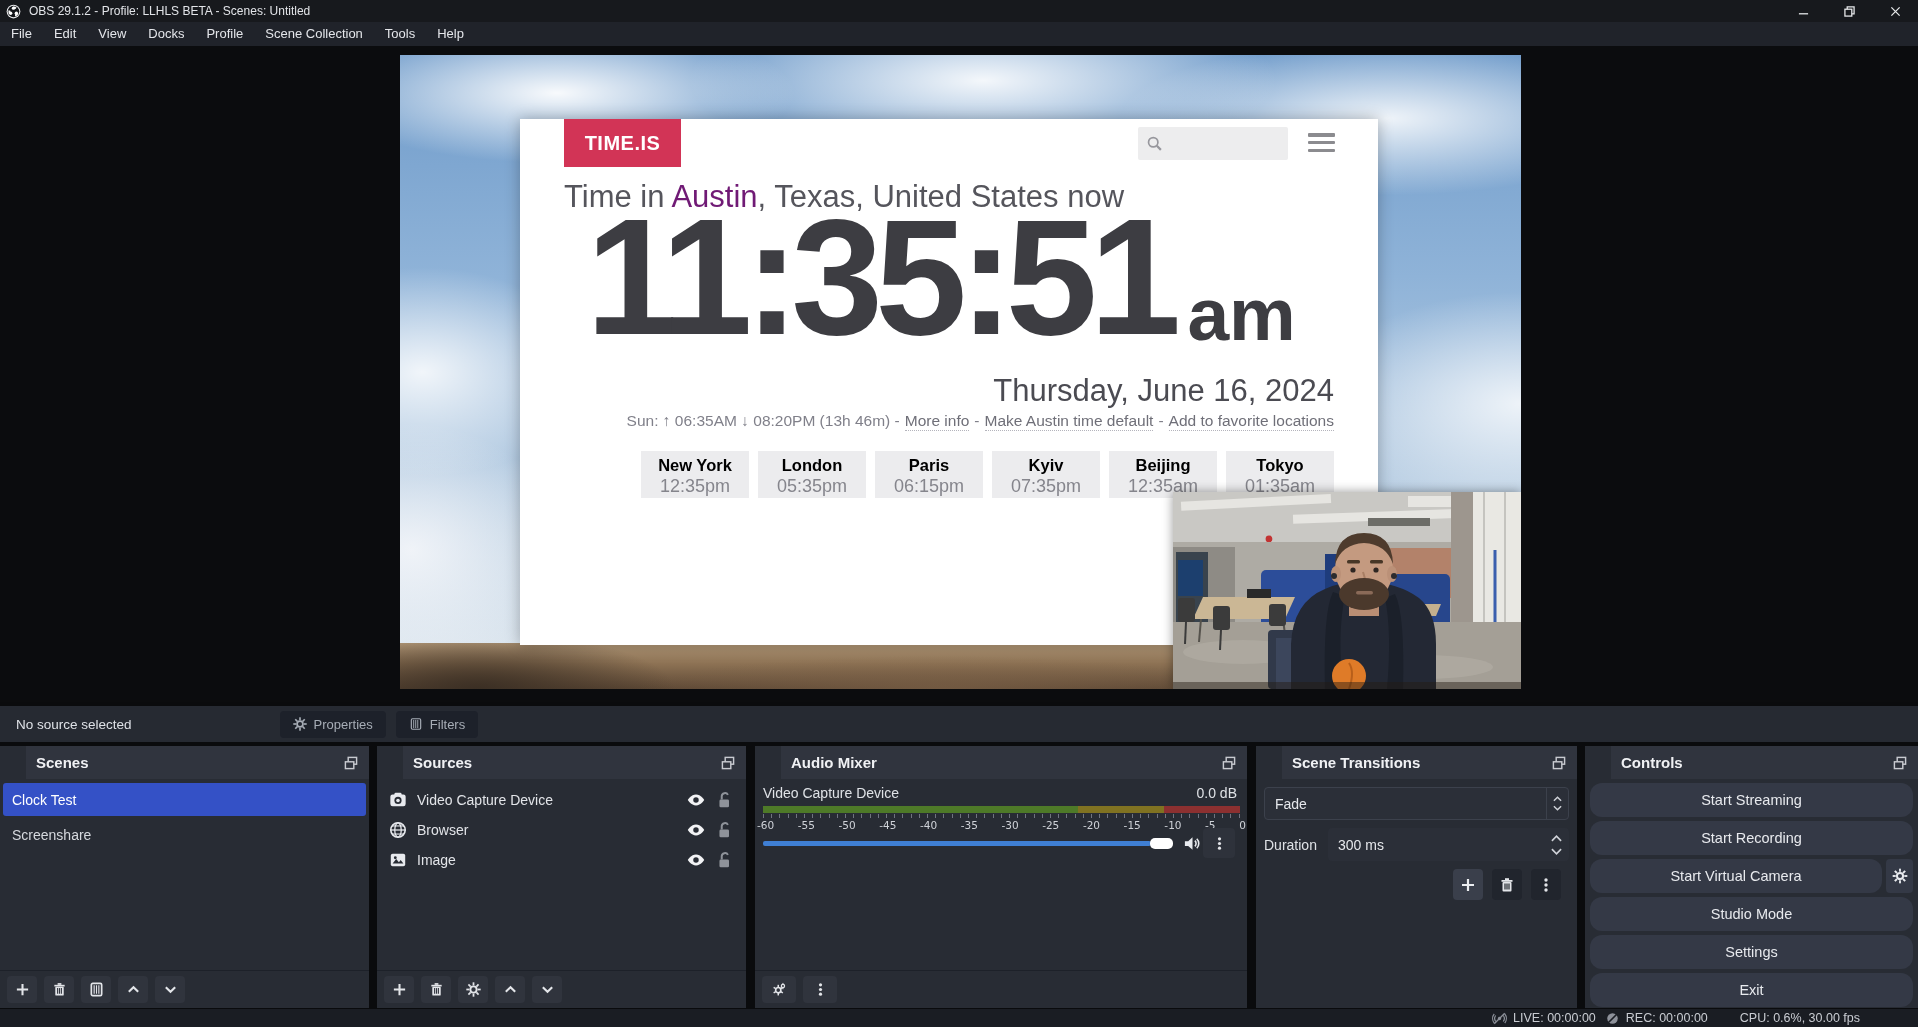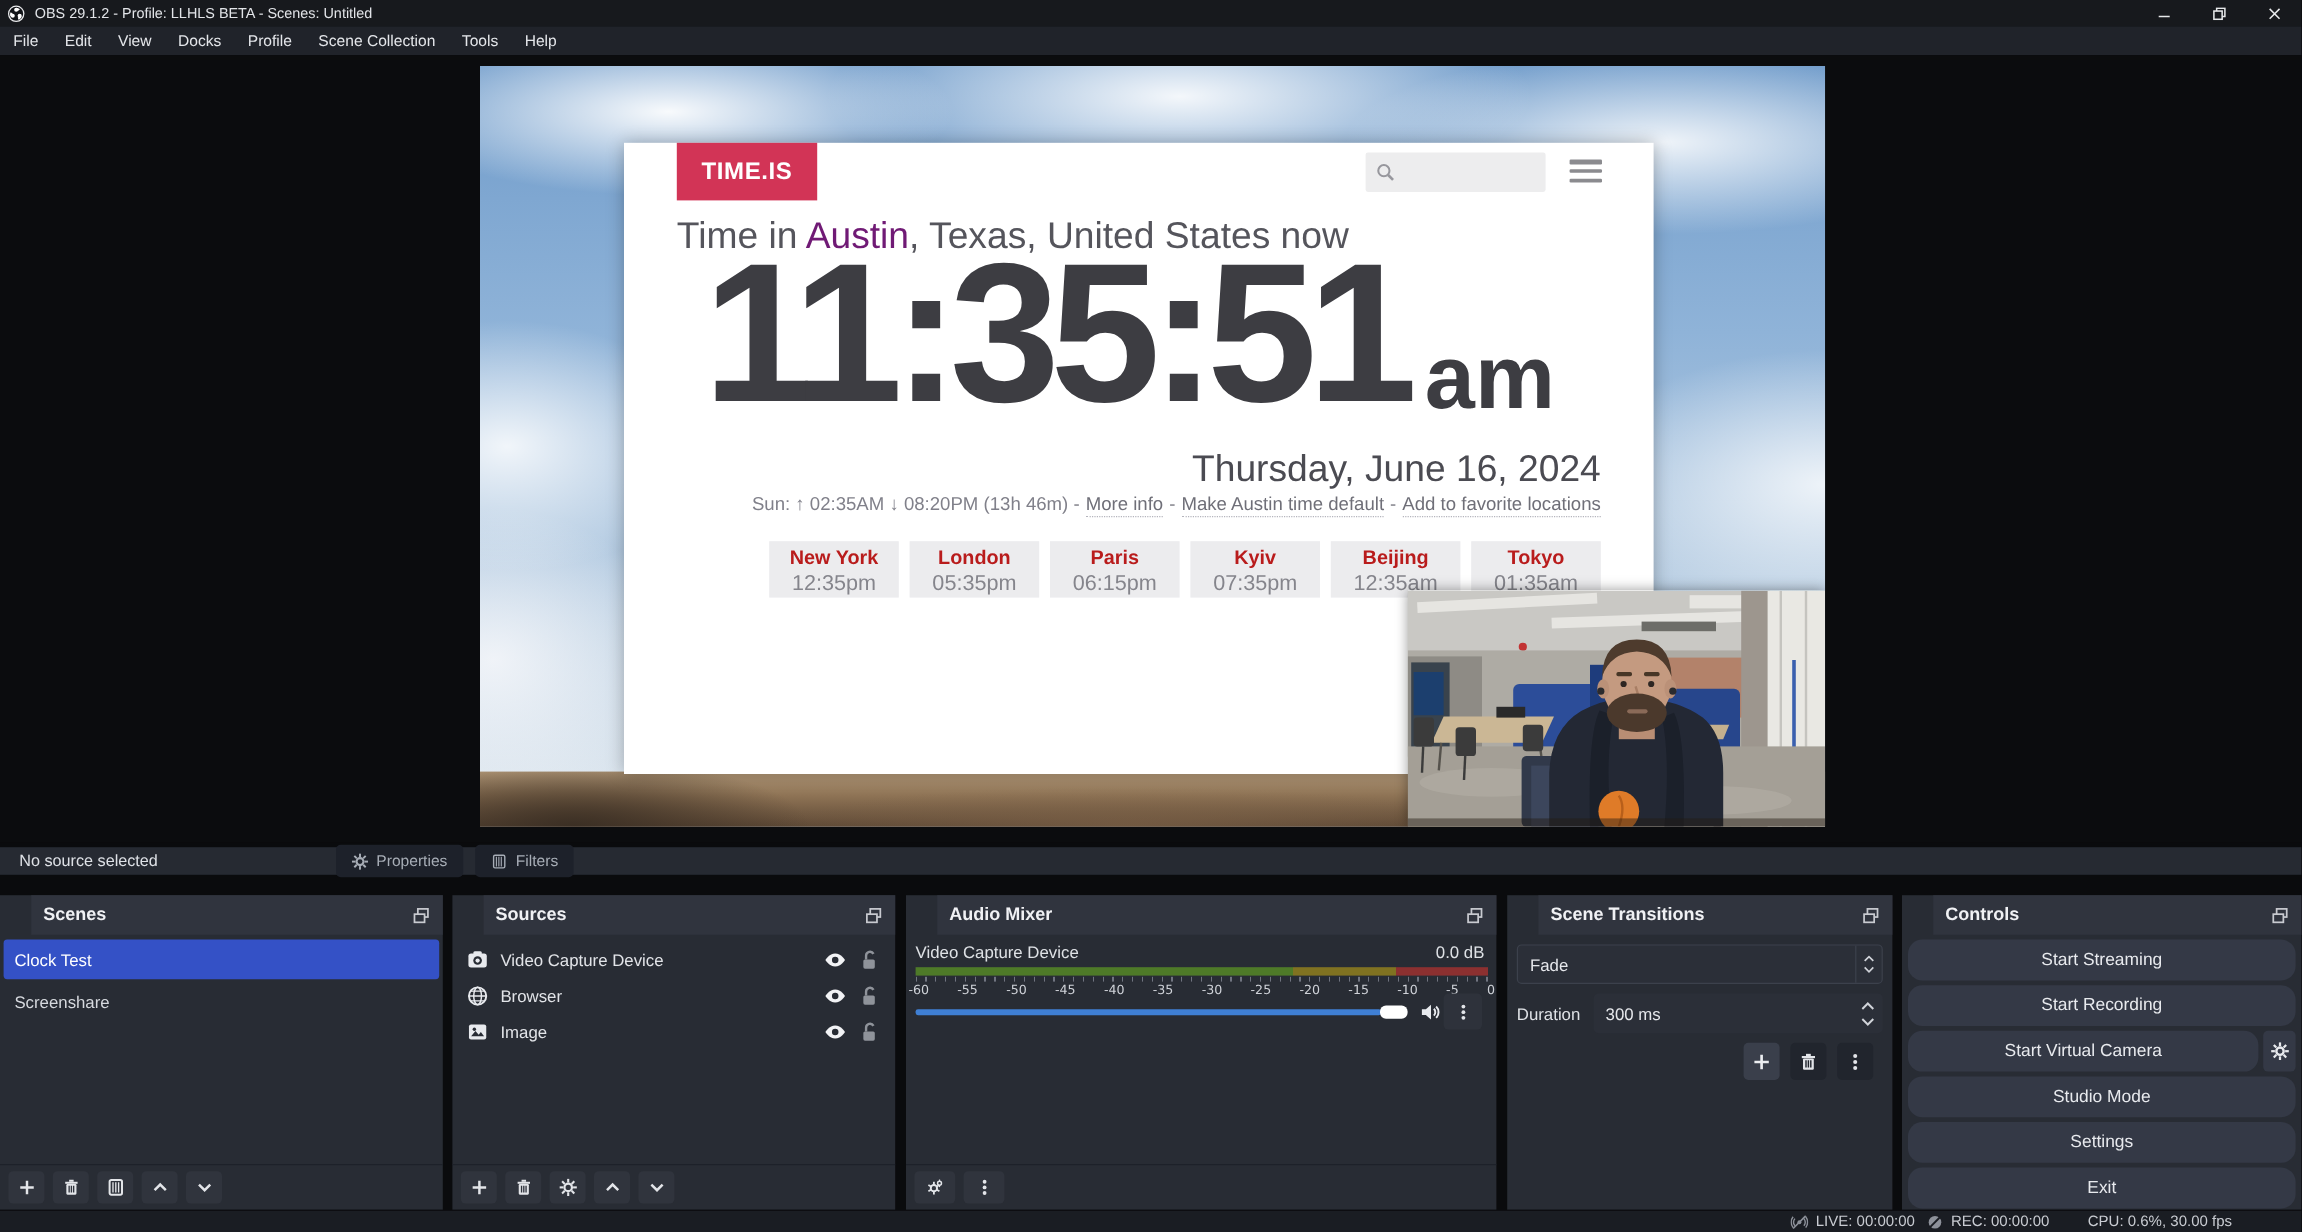--- a/index.html
+++ b/index.html
@@ -55,30 +55,30 @@
   .tis-heading b { color:#701a75; font-weight:normal; }
   .tis-time-row { position:absolute; left:66px; top:76px; display:flex; align-items:flex-end; }
   .tis-time { font-size:165px; font-weight:bold; color:#3d3d42; line-height:1; letter-spacing:-8px; }
   .tis-ampm { font-size:75px; font-weight:bold; color:#3d3d42; line-height:1; margin:0 0 8px 14px; }
   .tis-date { position:absolute; right:44px; top:254px; font-size:31px; color:#4b4b52; }
   .tis-sun { position:absolute; right:44px; top:293px; font-size:15.5px; color:#80808a;
     display:flex; gap:5px; white-space:nowrap; }
   .tis-sun a { color:#6f6f78; text-decoration:none; border-bottom:1px dotted #b4b4bc; }
   .tis-clocks { position:absolute; right:44px; top:332px; display:flex; gap:9px; }
   .tis-clock { width:108px; height:47px; background:#ececee; text-align:center; padding-top:5px; }
-  .tis-clock .city { font-size:16.5px; font-weight:bold; color:#b91c1c; }
+  .tis-clock .city { font-size:16.5px; font-weight:bold; color:#000000; }
   .tis-clock .ctime { font-size:18px; color:#85858c; margin-top:1px; }
 
   
   .webcam { position:absolute; left:773px; top:437px; width:348px; height:197px; overflow:hidden;
     box-shadow:0 0 10px rgba(0,0,0,.4); }
   .webcam svg { display:block; width:100%; height:100%; }
 
   
-  .srcbar { position:absolute; left:0; top:706px; width:1918px; height:23px; background:#262a32;
+  .srcbar { position:absolute; left:0; top:706px; width:1918px; height:36px; background:#262a32;
     display:flex; align-items:center; color:#dee1e6; font-size:13.5px; }
   .srcbar .status { margin-left:16px; }
   .srcbtn { height:27px; border-radius:4px; background:#1d212a; color:#a7adb6; font-size:13px;
     display:flex; align-items:center; gap:7px; padding:0 13px; margin-left:10px; }
   .srcbtn:first-of-type { margin-left:148px; }
   .srcbtn svg { width:14px; height:14px; }
 
   
   .panel { position:absolute; top:746px; height:262px; background:#282c34;padding-left:26px; }
   .p-scenes { left:0; width:369px; }
@@ -229,21 +229,21 @@
             <span></span>
             <span></span>
         </div>
         <div class="tis-heading"><span>Time in </span><b>Austin</b><span>, Texas, United States now</span></div>
         <div class="tis-time-row">
           <span class="tis-time">11:35:51</span>
           <span class="tis-ampm">am</span>
         </div>
         <div class="tis-date">Thursday, June 16, 2024</div>
         <div class="tis-sun">
-          <span>Sun: ↑ 02:35AM ↓ 08:20PM (13h 46m) -</span>
+          <span>Sun: ↑ 06:35AM ↓ 08:20PM (13h 46m) -</span>
           <a>More info</a>
           <span>-</span>
           <a>Make Austin time default</a>
           <span>-</span>
           <a>Add to favorite locations</a>
         </div>
         <div class="tis-clocks">
           <div class="tis-clock">
             <div class="city">New York</div>
             <div class="ctime">12:35pm</div>

